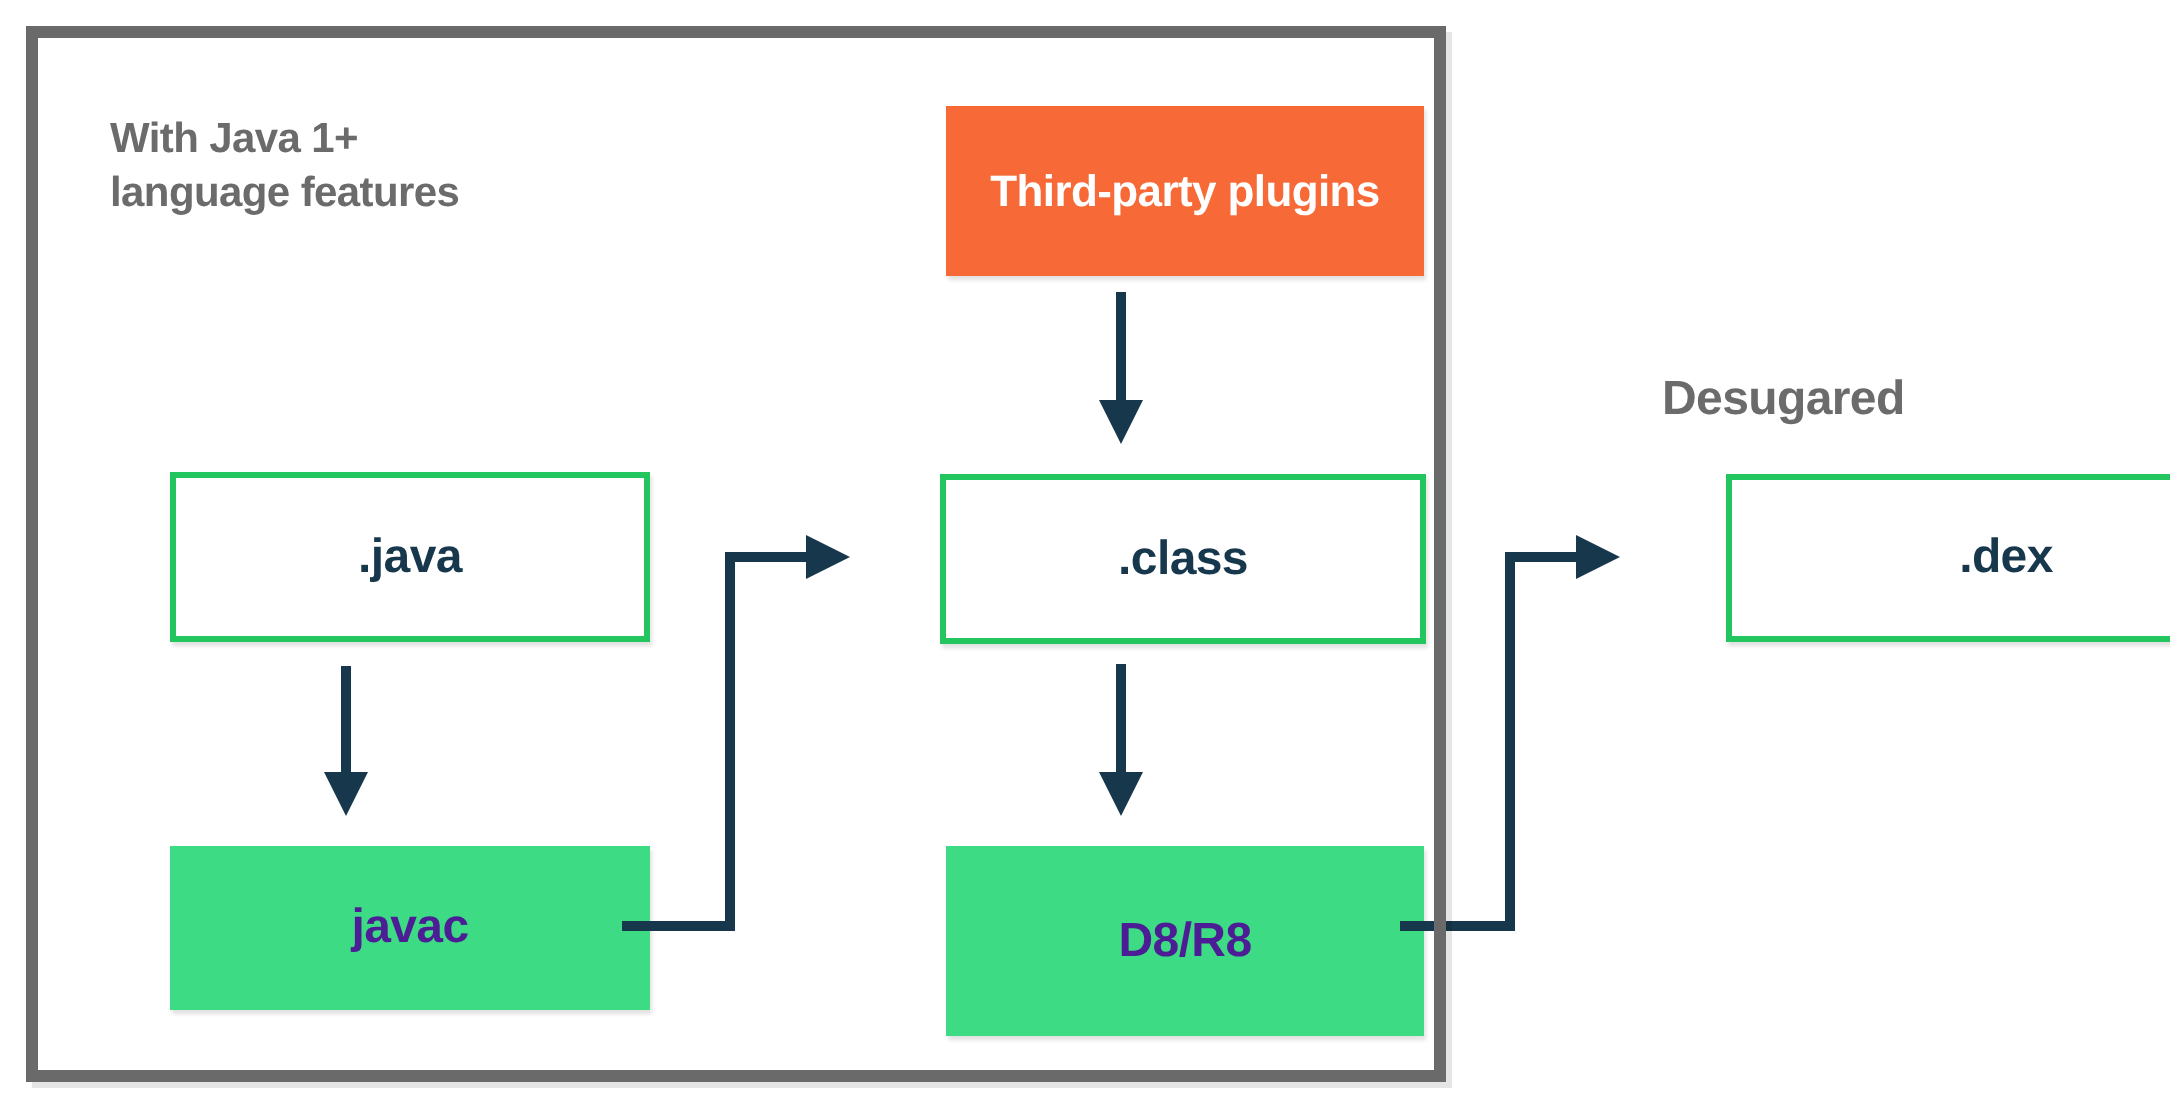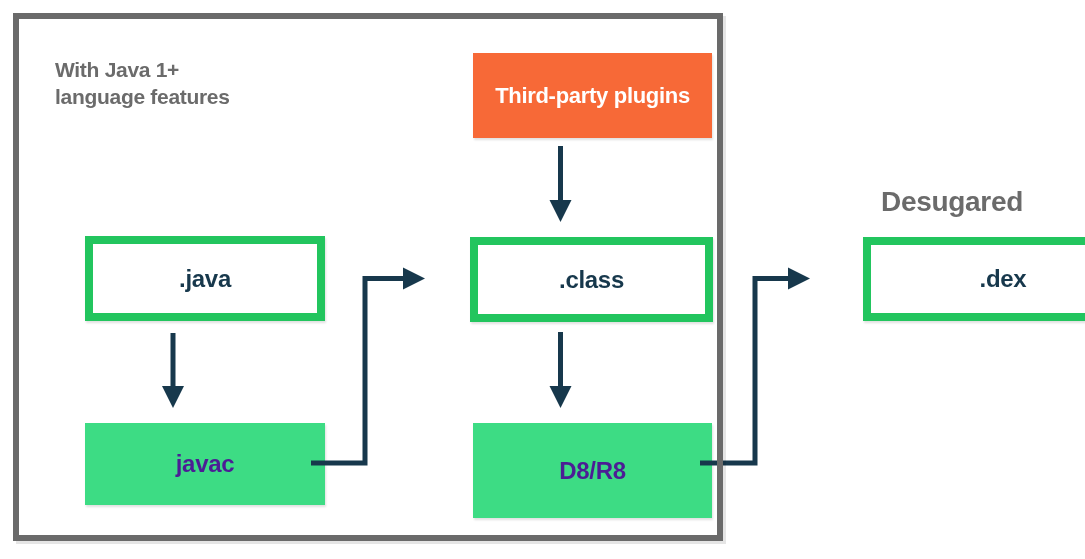--- a/index.html
+++ b/index.html
@@ -38,42 +38,42 @@
     font-weight: bold;
     color: #6b6b6b;
     letter-spacing: -0.3px;
     z-index: 2;
   }
   .desugared {
     position: absolute;
     left: 831px;
     top: 186px;
     width: 242px;
-    text-align: center;
-    font-size: 28px;
+    text-align: left;
+    font-size: 24px;
     font-weight: bold;
     color: #6b6b6b;
     letter-spacing: -0.3px;
     z-index: 2;
   }
   .box {
     position: absolute;
     box-sizing: border-box;
     display: flex;
     align-items: center;
     justify-content: center;
     font-weight: bold;
     font-size: 24px;
     letter-spacing: -0.3px;
     z-index: 3;
     margin-left: 32px;
   }
   .box.outline {
     background: #ffffff;
-    border: 8px solid #22c55e;
+    border: 3px solid #22c55e;
     color: #17384c;
     box-shadow: 1px 2px 2px rgba(0,0,0,0.12);
   }
   .box.fill-green {
     background: #3ddc84;
     color: #4c1d95;
     box-shadow: 1px 2px 2px rgba(0,0,0,0.12);
   }
   .box.fill-orange {
     background: #f76937;

